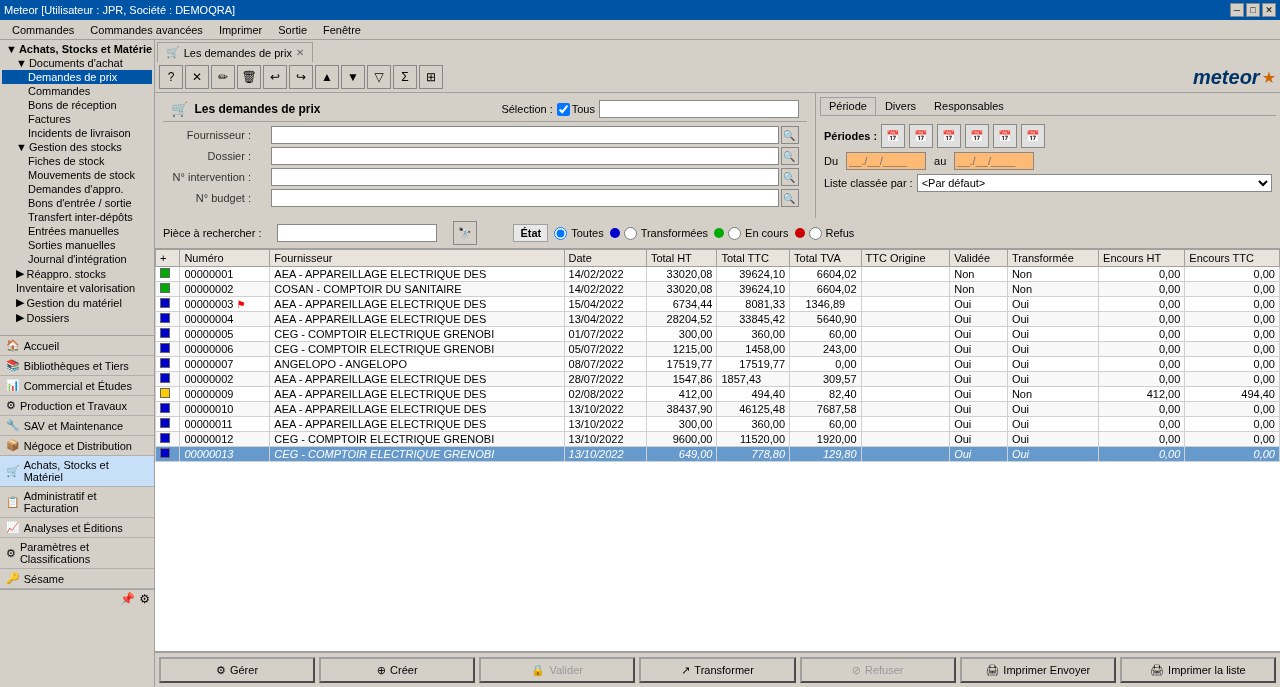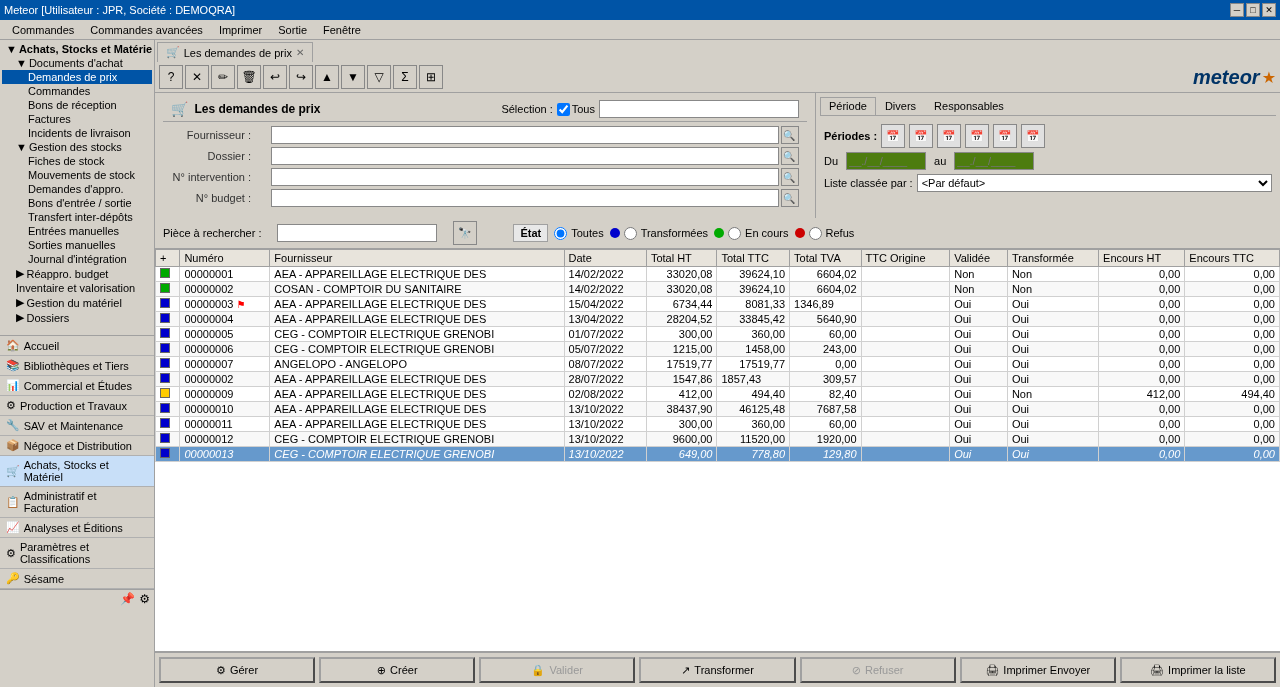--- a/index.html
+++ b/index.html
@@ -46,21 +46,21 @@
     .form-label { width: 100px; text-align: right; padding-right: 20px; font-size: 11px; color: #333; }
     .form-input { height: 18px; border: 1px solid #888; background: white; flex: 1; padding: 0 2px; font-size: 11px; display: flex; align-items: center; }
     .form-input-row { display: flex; gap: 2px; flex: 1; }
     .search-btn { width: 18px; height: 18px; background: #d4d0c8; border: 1px solid #888; display: flex; align-items: center; justify-content: center; cursor: pointer; font-size: 10px; }
     .period-tabs { display: flex; border-bottom: 1px solid #a0a0a0; margin-bottom: 4px; }
     .period-tab { padding: 2px 8px; font-size: 11px; cursor: pointer; border: 1px solid transparent; }
     .period-tab.active { border: 1px solid #a0a0a0; border-bottom: none; background: #d4d0c8; }
     .period-row { display: flex; align-items: center; gap: 4px; margin-bottom: 4px; }
     .period-label { font-size: 11px; font-weight: bold; }
     .period-cal-btn { width: 24px; height: 24px; background: #e0e0e0; border: 1px solid #888; cursor: pointer; display: flex; align-items: center; justify-content: center; }
-    .date-input { width: 80px; height: 18px; border: 1px solid #888; background: #4d7c0f; font-size: 11px; padding: 0 2px; }
+    .date-input { width: 80px; height: 18px; border: 1px solid #888; background: #fdba74; font-size: 11px; padding: 0 2px; }
     .sort-row { display: flex; align-items: center; gap: 4px; }
     .sort-label { font-size: 11px; }
     .sort-select { height: 18px; border: 1px solid #888; background: white; font-size: 11px; flex: 1; }
 
     
     .search-bar { background: #d4d0c8; padding: 3px 8px; display: flex; align-items: center; gap: 16px; border-bottom: 1px solid #a0a0a0; }
     .search-label { font-size: 11px; }
     .search-input { height: 18px; width: 160px; border: 1px solid #888; background: white; font-size: 11px; padding: 0 2px; }
     .binoculars-btn { width: 24px; height: 24px; background: #d4d0c8; border: 1px solid #888; cursor: pointer; display: flex; align-items: center; justify-content: center; }
     
@@ -174,21 +174,21 @@
         <span>Entrées manuelles</span>
       </div>
       <div class="tree-item level2">
         <span>Sorties manuelles</span>
       </div>
       <div class="tree-item level2">
         <span>Journal d'intégration</span>
       </div>
       <div class="tree-item level1">
         <span>▶</span>
-        <span>Réappro. budget</span>
+        <span>Réappro. stocks</span>
       </div>
       <div class="tree-item level1">
         <span>Inventaire et valorisation</span>
       </div>
       <div class="tree-item level1">
         <span>▶</span>
         <span>Gestion du matériel</span>
       </div>
       <div class="tree-item level1">
         <span>▶</span>
@@ -431,21 +431,21 @@
     <td style="text-align:right;">0,00</td>
     <td style="text-align:right;">0,00</td>
   </tr>
             <tr style="cursor: pointer;">
     <td><span class="status-square sq-blue"></span></td>
     <td>00000003 <span style="color:red;font-size:10px;">⚑</span></td>
     <td>AEA - APPAREILLAGE ELECTRIQUE DES</td>
     <td>15/04/2022</td>
     <td style="text-align:right;">6734,44</td>
     <td style="text-align:right;">8081,33</td>
-    <td style="text-align:left;">1346,89</td>
+    <td style="text-align:center;">1346,89</td>
     <td style="text-align:right;"></td>
     <td>Oui</td>
     <td>Oui</td>
     <td style="text-align:right;">0,00</td>
     <td style="text-align:right;">0,00</td>
   </tr>
             <tr style="cursor: pointer;">
     <td><span class="status-square sq-blue"></span></td>
     <td>00000004</td>
     <td>AEA - APPAREILLAGE ELECTRIQUE DES</td>

